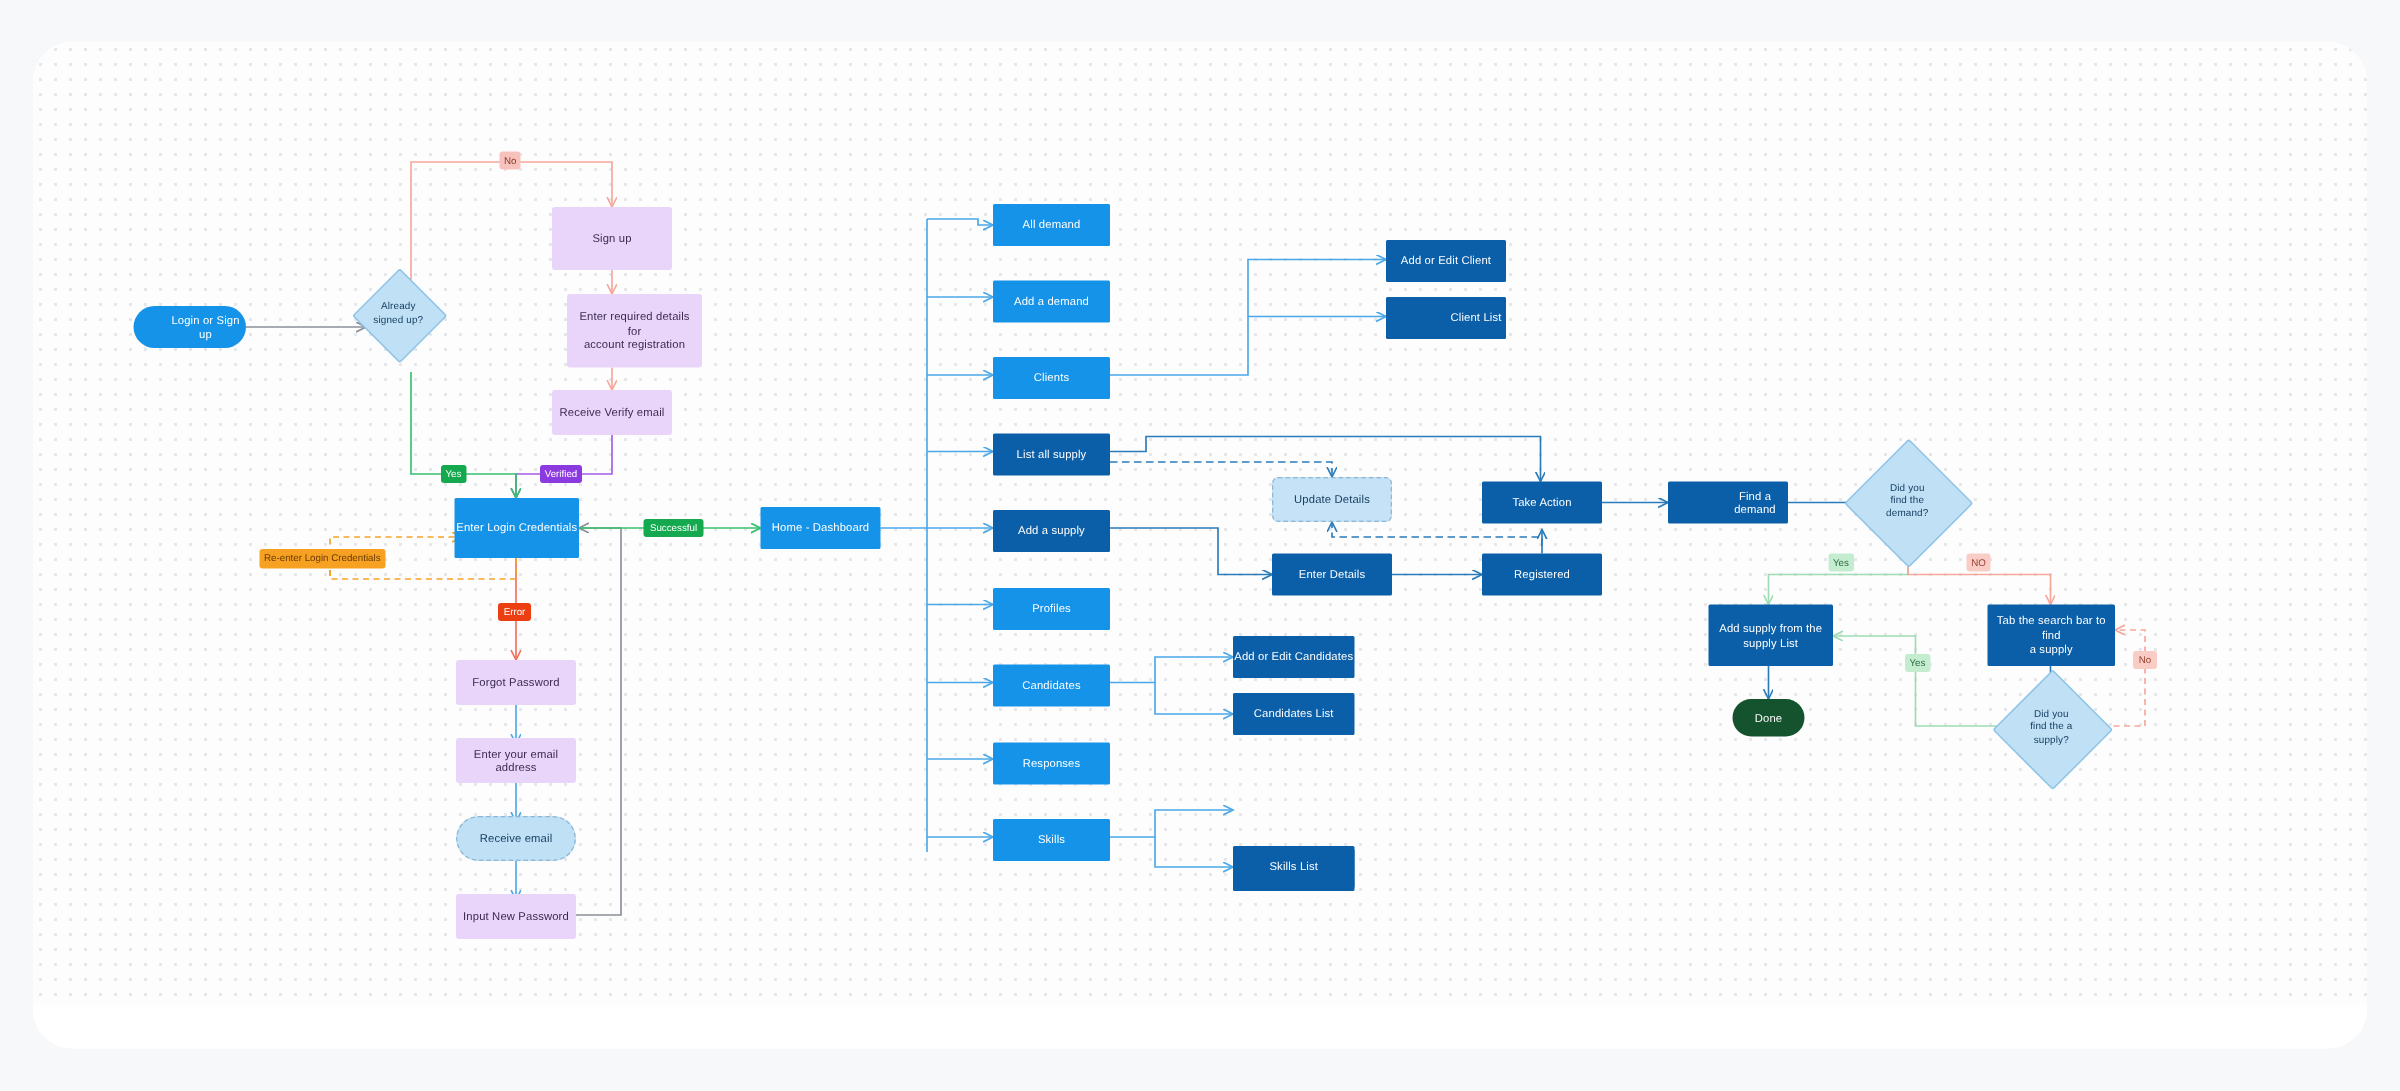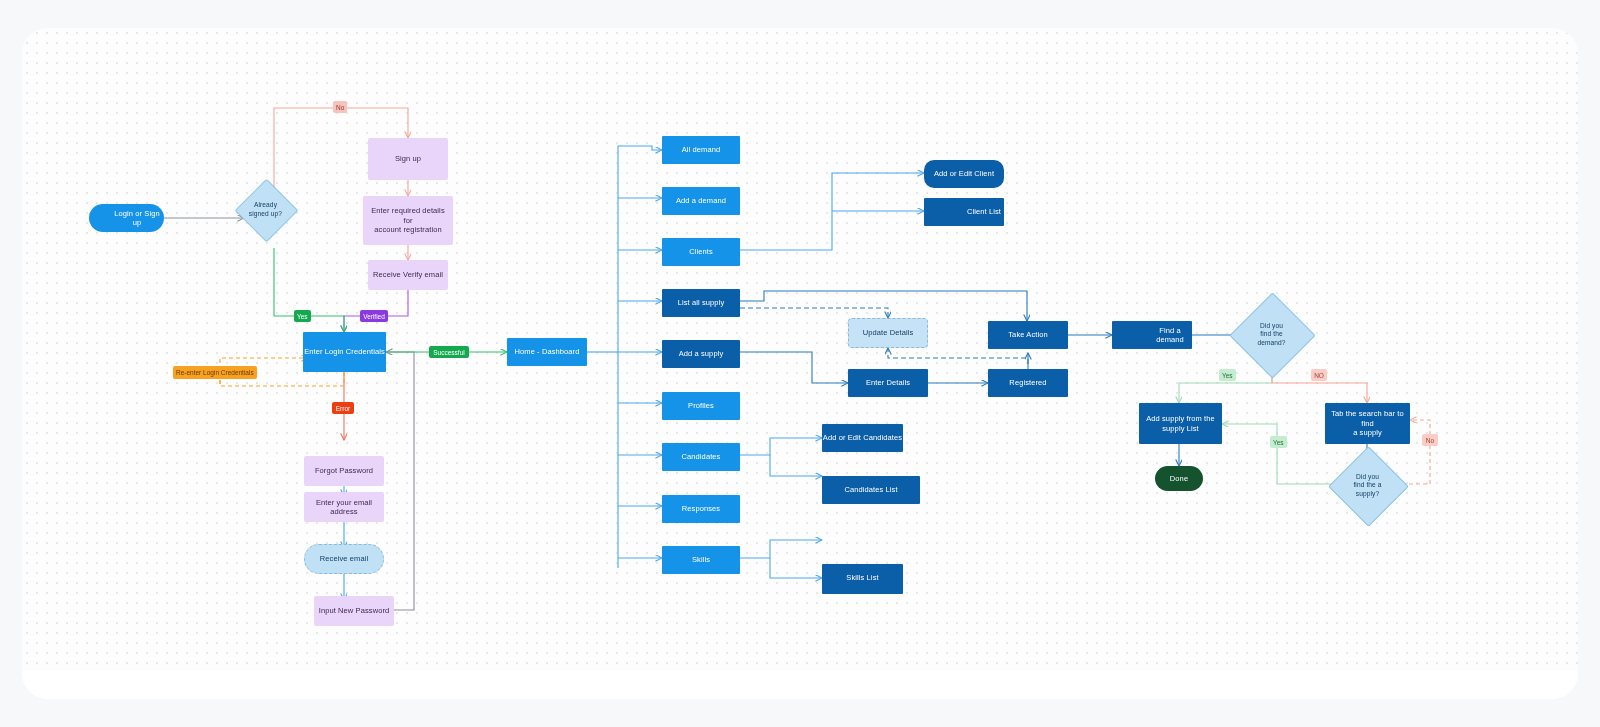--- a/index.html
+++ b/index.html
@@ -219,47 +219,47 @@
 
     <div class="node n-pill" style="left:67px;top:176px;width:75px;height:28px;padding-left:21px;">Login or Sign up</div>
 
     <div class="node n-diamond" style="left:222px;top:160px;width:43px;height:43px;">
       <span class="dshape"></span>
       <span class="dtxt">Already<br>signed up?</span>
     </div>
 
     <div class="node n-purple" style="left:346px;top:110px;width:80px;height:42px;">Sign up</div>
 
-    <div class="node n-purple" style="left:341px;top:168px;width:90px;height:49px;padding:0 6px;">Enter required details for<br>account registration</div>
+    <div class="node n-purple" style="left:356px;top:168px;width:90px;height:49px;padding:0 6px;">Enter required details for<br>account registration</div>
 
     <div class="node n-purple" style="left:346px;top:232px;width:80px;height:30px;">Receive Verify email</div>
 
     <div class="node n-blue" style="left:281px;top:304px;width:83px;height:40px;">Enter Login Credentials</div>
 
-    <div class="node n-purple" style="left:282px;top:428px;width:80px;height:30px;">Forgot Password</div>
+    <div class="node n-purple" style="left:282px;top:412px;width:80px;height:30px;">Forgot Password</div>
 
     <div class="node n-purple" style="left:282px;top:464px;width:80px;height:30px;">Enter your email address</div>
 
     <div class="node n-lblue-pill" style="left:282px;top:516px;width:80px;height:30px;">Receive email</div>
 
-    <div class="node n-purple" style="left:282px;top:568px;width:80px;height:30px;margin-left:10px;">Input New Password</div>
+    <div class="node n-purple" style="left:282px;top:568px;width:80px;height:30px;">Input New Password</div>
 
     <div class="node n-blue" style="left:485px;top:310px;width:80px;height:28px;">Home - Dashboard</div>
 
     <div class="node n-blue" style="left:640px;top:108px;width:78px;height:28px;">All demand</div>
     <div class="node n-blue" style="left:640px;top:159px;width:78px;height:28px;">Add a demand</div>
     <div class="node n-blue" style="left:640px;top:210px;width:78px;height:28px;">Clients</div>
     <div class="node n-dblue" style="left:640px;top:261px;width:78px;height:28px;">List all supply</div>
     <div class="node n-dblue" style="left:640px;top:312px;width:78px;height:28px;">Add a supply</div>
     <div class="node n-blue" style="left:640px;top:364px;width:78px;height:28px;">Profiles</div>
     <div class="node n-blue" style="left:640px;top:415px;width:78px;height:28px;">Candidates</div>
     <div class="node n-blue" style="left:640px;top:467px;width:78px;height:28px;">Responses</div>
     <div class="node n-blue" style="left:640px;top:518px;width:78px;height:28px;">Skills</div>
 
-    <div class="node n-dblue" style="left:902px;top:132px;width:80px;height:28px;border-radius:10px;">Add or Edit Client</div>
+    <div class="node n-dblue" style="left:902px;top:132px;width:80px;height:28px;">Add or Edit Client</div>
     <div class="node n-dblue" style="left:902px;top:170px;width:80px;height:28px;padding-left:40px;">Client List</div>
 
     <div class="node n-lblue-dash" style="left:826px;top:290px;width:80px;height:30px;">Update Details</div>
     <div class="node n-dblue" style="left:826px;top:341px;width:80px;height:28px;">Enter Details</div>
     <div class="node n-dblue" style="left:966px;top:341px;width:80px;height:28px;">Registered</div>
     <div class="node n-dblue" style="left:966px;top:293px;width:80px;height:28px;">Take Action</div>
     <div class="node n-dblue" style="left:1090px;top:293px;width:80px;height:28px;padding-left:36px;">Find a demand</div>
 
     <div class="node n-diamond" style="left:1220px;top:277px;width:59px;height:59px;">
       <span class="dshape"></span>
@@ -271,21 +271,21 @@
     <div class="node n-dblue" style="left:1303px;top:375px;width:85px;height:41px;padding:0 6px;">Tab the search bar to find<br>a supply</div>
 
     <div class="node n-diamond" style="left:1318px;top:430px;width:55px;height:55px;">
       <span class="dshape"></span>
       <span class="dtxt">Did you<br>find the a<br>supply?</span>
     </div>
 
     <div class="node n-dpill" style="left:1133px;top:438px;width:48px;height:25px;">Done</div>
 
     <div class="node n-dblue" style="left:800px;top:396px;width:81px;height:28px;">Add or Edit Candidates</div>
-    <div class="node n-dblue" style="left:800px;top:434px;width:98px;height:28px;margin-top:14px;">Candidates  List</div>
+    <div class="node n-dblue" style="left:800px;top:434px;width:81px;height:28px;">Candidates  List</div>
 
     <div class="node n-dblue" style="left:800px;top:498px;width:81px;height:28px;margin-top:40px;">Add or Edit Skills</div>
     <div class="node n-dblue" style="left:800px;top:536px;width:81px;height:28px;text-align:center;">Skills  List</div>
 
     <div class="elabel lab-pinkNo" style="left:311px;top:73px;height:12px;min-width:14px;">No</div>
 
     <div class="elabel lab-green" style="left:272px;top:282px;height:12px;min-width:16px;">Yes</div>
 
     <div class="elabel lab-purple" style="left:338px;top:282px;height:12px;min-width:28px;">Verified</div>
 

